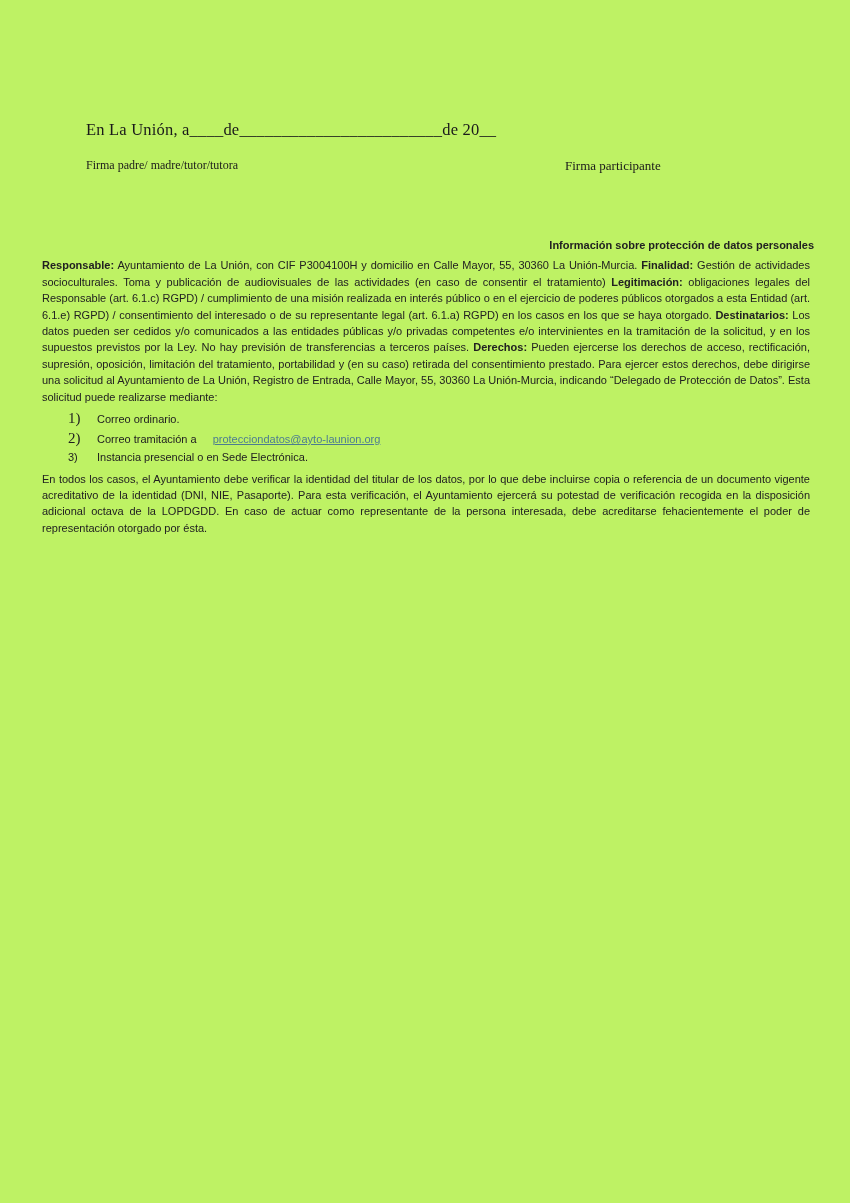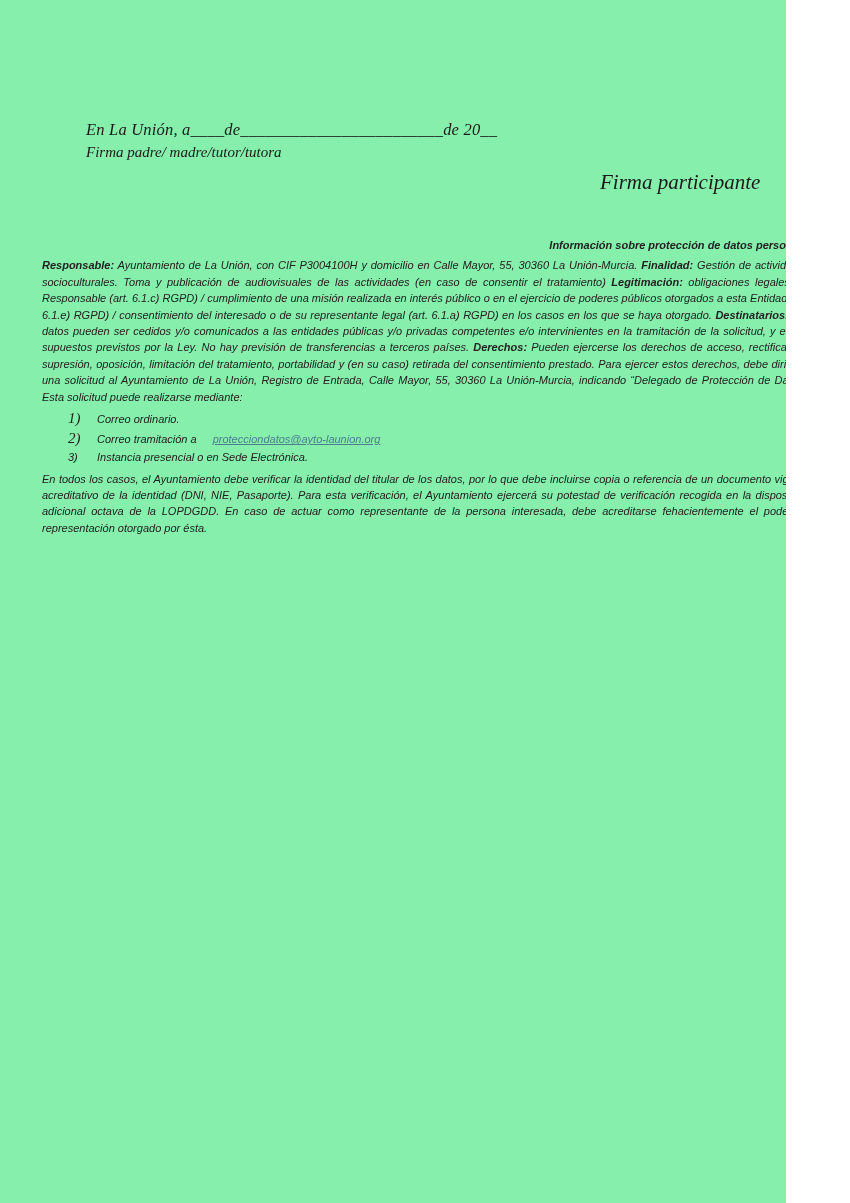--- a/index.html
+++ b/index.html
@@ -1,50 +1,48 @@
 <!DOCTYPE html>
 <html lang="es"><head>
 <meta charset="utf-8">
 <style>
   html, body { margin: 0; padding: 0; background: #ffffff; }
   .page {
     position: relative;
-    width: 786px;
+    width: 850px;
     height: 1203px;
-    background: #86efac;
+    background: #bef264;
     overflow: hidden;
     color: #1f1f1f;
-    font-style: italic;
   }
   .serif {
     font-family: "Liberation Serif", "DejaVu Serif", serif;
     color: #1a1a1a;
   }
   .date-line {
     position: absolute;
     left: 86px;
     top: 120px;
     font-size: 16.5px;
     letter-spacing: 0.2px;
     white-space: nowrap;
   }
   .sig-left {
     position: absolute;
     left: 86px;
-    top: 144px;
-    font-size: 15px;
+    top: 158px;
+    font-size: 12px;
     white-space: nowrap;
   }
   .sig-right {
     position: absolute;
-    left: 600px;
+    left: 565px;
     top: 158px;
-    font-size: 21px;
+    font-size: 13px;
     white-space: nowrap;
-    margin-top: 12px;
   }
   .privacy {
     position: absolute;
     left: 38px;
     top: 237px;
     width: 776px;
     font-family: "Liberation Sans", "DejaVu Sans", sans-serif;
     font-size: 11px;
     line-height: 16.4px;
     color: #212121;

